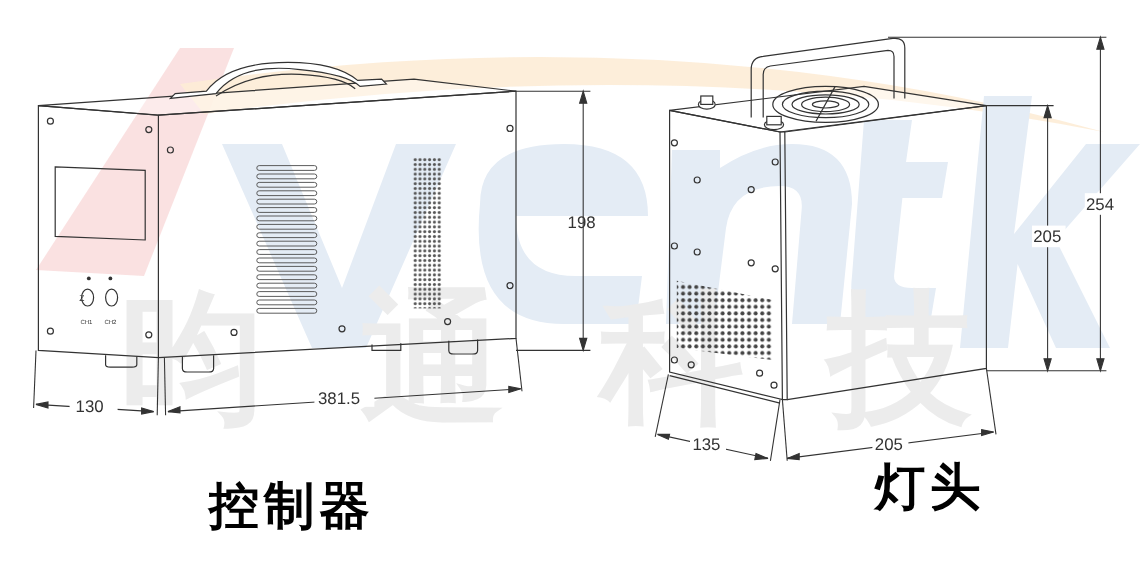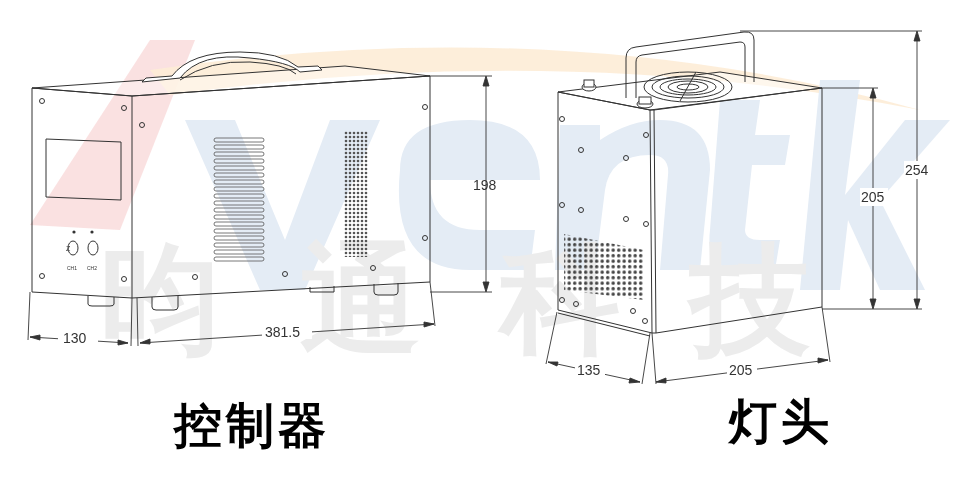--- a/index.html
+++ b/index.html
@@ -1,21 +1,21 @@
 <!DOCTYPE html>
 <html><head>
   <meta charset="utf-8">
   <style>
     html, body { margin: 0; padding: 0; background: #ffffff; }
     body { width: 957px; height: 479px; position: relative; overflow: hidden;
            font-family: "DejaVu Sans", sans-serif; }
     .layer { position: absolute; left: 0; top: 0; width: 957px; height: 479px; }
     .wm-cn { position: absolute; top: 240px; font-size: 120px; color: #ececec;
              font-family: "DejaVu Sans", sans-serif; font-weight: bold; line-height: 1; }
-    .caption { position: absolute; font-size: 48px; font-weight: bold; color: #000;
+    .caption { position: absolute; font-size: 42px; font-weight: bold; color: #000;
                font-family: Liberation Mono, monospace; letter-spacing: 4px; }
     .dim { font-family: "Liberation Sans", sans-serif; font-size: 14px; fill: #333; }
     svg text { font-family: "Liberation Sans", sans-serif; }
   </style>
 </head>
 <body>
 
 <svg class="layer" viewBox="0 0 957 479">
 
   <path d="M30 225 L150 40 L195 40 L120 230 Z" fill="#f9dcdc" opacity="0.85"></path>
@@ -199,13 +199,13 @@
   <rect x="727" y="362" width="30" height="15" fill="#fff"></rect>
   <rect x="860" y="188" width="28" height="18" fill="#fff"></rect>
   <rect x="904" y="161" width="28" height="18" fill="#fff"></rect>
   <text class="dim" x="577" y="375">135</text>
   <text class="dim" x="729" y="375">205</text>
   <text class="dim" x="861" y="202">205</text>
   <text class="dim" x="905" y="175">254</text>
 </svg>
 
 <div class="caption" style="left:174px; top:394px;">控制器</div>
-<div class="caption" style="left:729px; top:390px;">灯头</div>
+<div class="caption" style="left:729px; top:378px;">灯头</div>
 
 </body></html>

